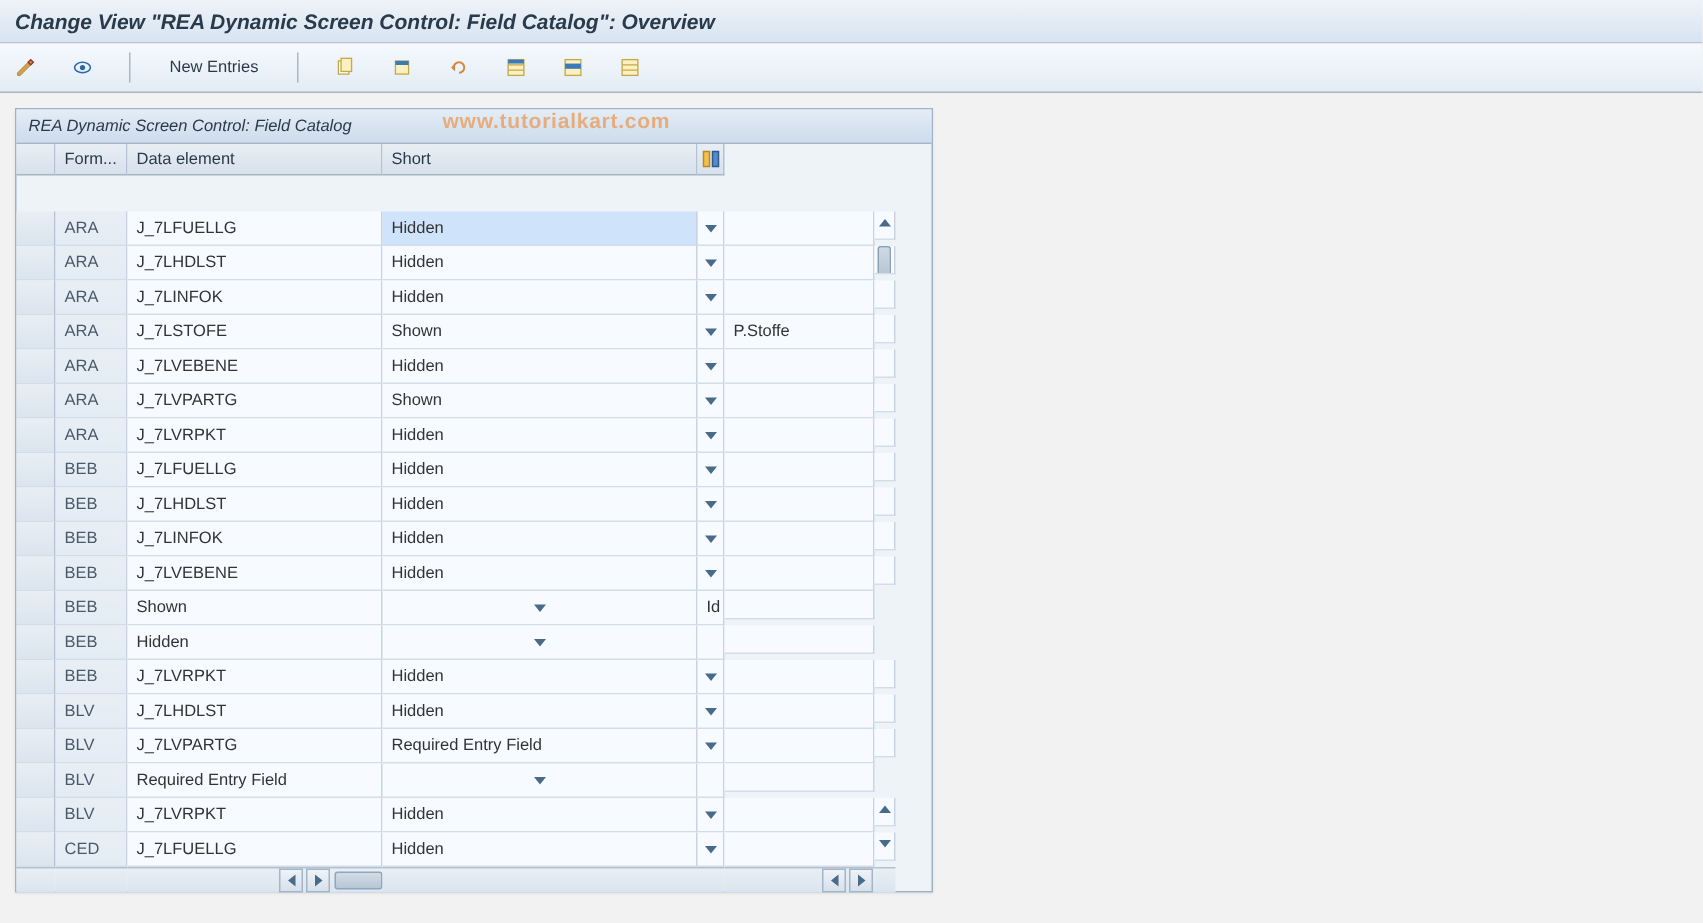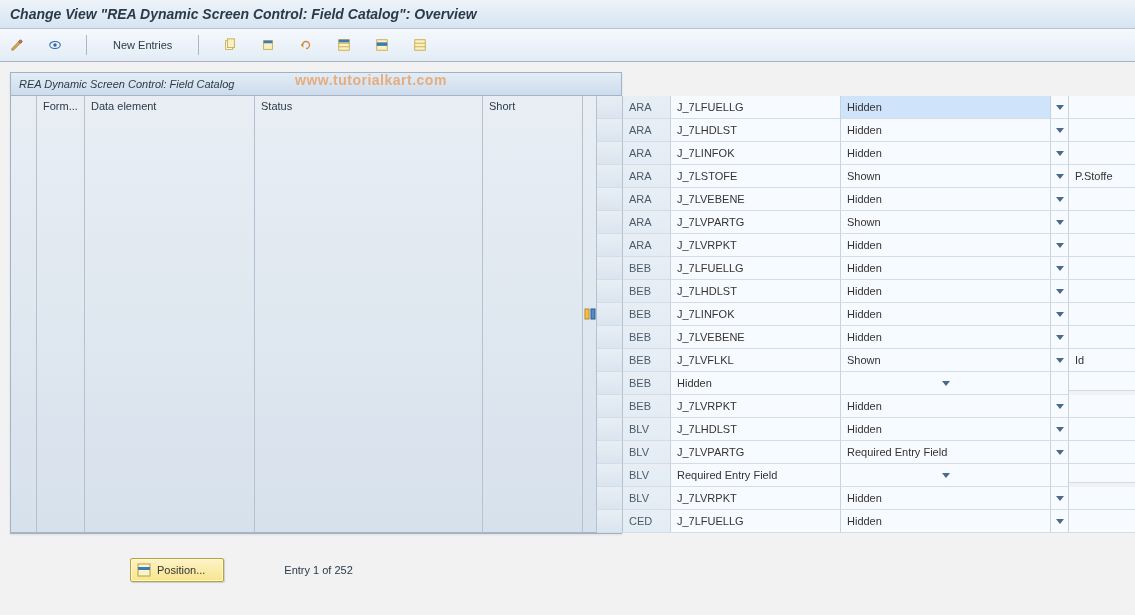--- a/index.html
+++ b/index.html
@@ -78,20 +78,21 @@
   .panel-title {
     background: linear-gradient(#e3edf6, #cddbeb);
     padding: 5px 8px;
     font-size: 11px;
     color: #2b3a4a;
     border-bottom: 1px solid #a3b5c7;
     font-style: italic;
   }
   .grid-wrap {
     display: flex;
+    flex-direction: column;
   }
   .grid-header, .grid-row {
     display: grid;
     grid-template-columns: 26px 48px 170px 210px 18px 100px 14px;
     align-items: stretch;
   }
   .grid-header .cell {
     background: linear-gradient(#e8eef4, #d7e1ec);
     border-right: 1px solid #b3c1d0;
     border-bottom: 1px solid #a6b5c4;
@@ -282,31 +283,30 @@
 
 <div class="work-area">
   <div class="panel">
     <div class="panel-title">REA Dynamic Screen Control: Field Catalog</div>
     <div class="grid-wrap">
 
       <div class="grid-header">
         <div class="cell"></div>
         <div class="cell">Form...</div>
         <div class="cell">Data element</div>
-        <div class="cell" style="grid-column: span 2;">Status</div>
         <div class="cell">Short</div>
         <div class="cell cfg-cell">
           <svg width="12" height="12" viewBox="0 0 12 12">
               <rect x="1" y="1" width="4" height="10" fill="#f4c04a" stroke="#b88a20"></rect>
               <rect x="7" y="1" width="4" height="10" fill="#5a8ac4" stroke="#2a5a94"></rect>
             </svg>
         </div>
       </div>
 
-      <div id="grid-body" style="position:relative;">
+      <div id="grid-body" style="position:relative;margin-top:24px;">
           <div class="grid-row">
             <div class="cell row-handle"></div>
             <div class="cell form-cell">ARA</div>
             <div class="cell">J_7LFUELLG</div>
             <div class="cell status-cell selected">Hidden</div>
             <div class="cell dd-arrow"></div>
             <div class="cell"></div>
             <div class="cell vscroll-col" style="padding: 0px;">
               <div class="vs-arrow up"></div>
             </div>
@@ -399,21 +399,20 @@
             <div class="cell form-cell">BEB</div>
             <div class="cell">J_7LVEBENE</div>
             <div class="cell status-cell">Hidden</div>
             <div class="cell dd-arrow"></div>
             <div class="cell"></div>
             <div class="cell vscroll-col" style="padding: 0px;"></div>
           </div>
           <div class="grid-row">
             <div class="cell row-handle"></div>
             <div class="cell form-cell">BEB</div>
-            <div class="cell">J_7LVFLKL</div>
             <div class="cell status-cell">Shown</div>
             <div class="cell dd-arrow"></div>
             <div class="cell">Id</div>
             <div class="cell vscroll-col" style="padding: 0px;"></div>
           </div>
           <div class="grid-row">
             <div class="cell row-handle"></div>
             <div class="cell form-cell">BEB</div>
             <div class="cell status-cell">Hidden</div>
             <div class="cell dd-arrow"></div>

